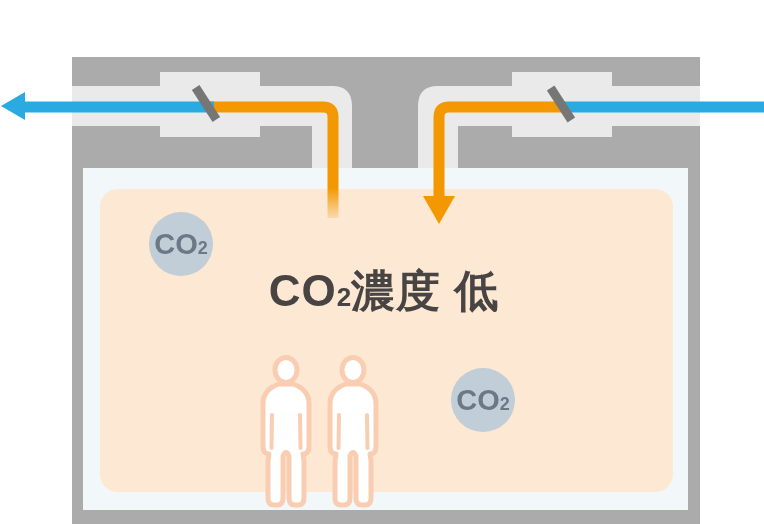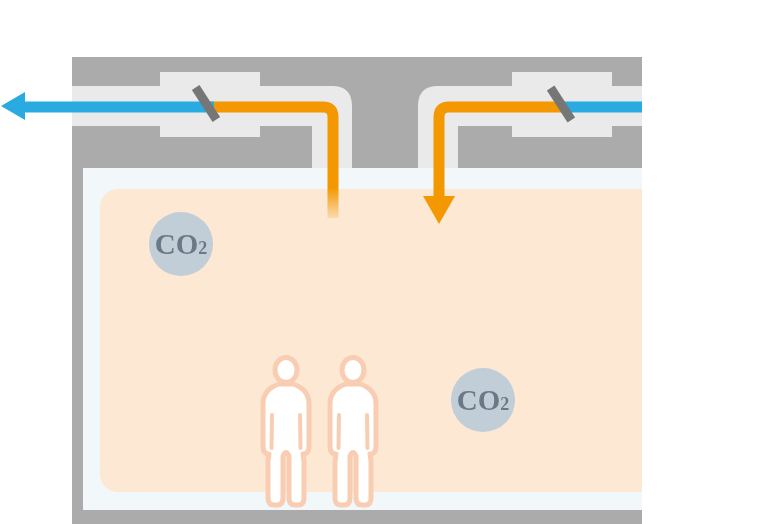--- a/index.html
+++ b/index.html
@@ -1,19 +1,19 @@
 <!DOCTYPE html>
 <html style="--color-background: #ffffff; --color-wall: #ababab; --color-duct: #eaeaea; --color-lining: #f2f7fa; --color-room: #fce8d3; --color-orange: #f39800; --color-blue: #29abe2; --color-damper: #767676; --color-bubble_fill: #c1cdd7; --color-bubble_text: #6b7987; --color-title_text: #474443; --color-person_fill: #ffffff; --color-person_outline: #f9cdb2;"><head>
 <meta charset="utf-8">
 <style>
   html,body{margin:0;padding:0;background:#fff;}
   .stage{
-    position:relative;width:642px;height:524px;overflow:hidden;
+    position:relative;width:764px;height:524px;overflow:hidden;
     background:var(--color-background,#fff);
-    font-family:Liberation Serif, serif;
+    font-family:Liberation Sans, sans-serif;
   }
   .stage svg{position:absolute;left:0;top:0;}
   
   .wall{fill:var(--color-wall);}
   .lining{fill:var(--color-lining);}
   .room{fill:var(--color-room);}
   .duct{fill:var(--color-duct);}
   .damper{fill:var(--color-damper);}
   .flow-blue{stroke:var(--color-blue);stroke-width:11;fill:none;}
   .arrow-blue{fill:var(--color-blue);}
@@ -85,13 +85,14 @@
 
     <circle cx="181" cy="244" r="32" class="bubble"></circle>
     <circle cx="483" cy="400" r="32" class="bubble"></circle>
 
     <use href="#person" transform="translate(286,357)"></use>
     <use href="#person" transform="translate(353,357)"></use>
   </svg>
 
   <div class="bubble-label b1"><span>CO</span><span class="subscript">2</span></div>
   <div class="bubble-label b2"><span>CO</span><span class="subscript">2</span></div>
+  <div class="title"><span>CO</span><span class="subscript">2</span><span>濃度 低</span></div>
 </div>
 
 </body></html>

